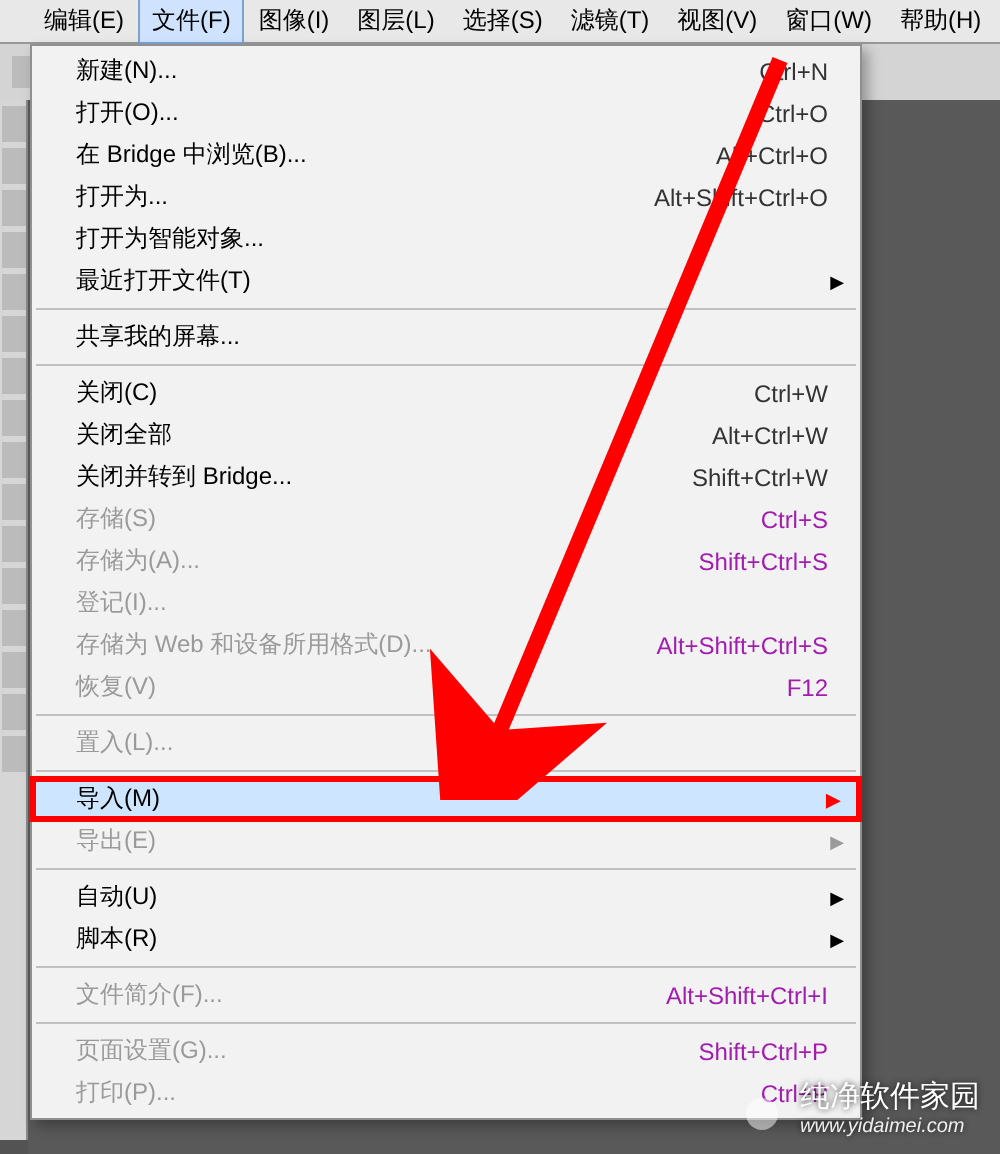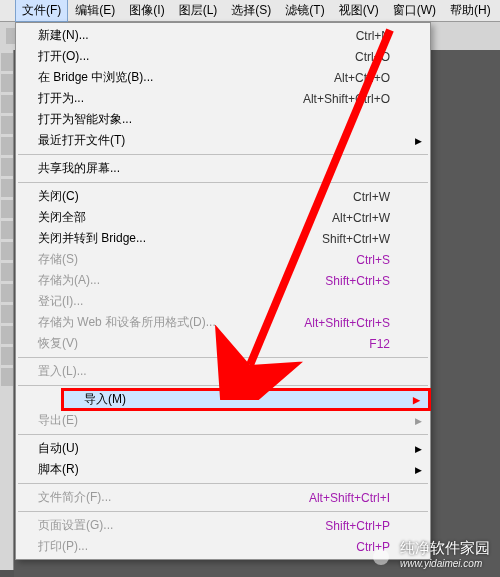--- a/index.html
+++ b/index.html
@@ -18,43 +18,43 @@
 .toolbar .cbox { display:flex; align-items:center; gap:2px; }
 .toolbar .box { width:11px; height:11px; border:1px solid #666; background:#fff; }
 .toolbar .btn { padding:2px 8px; border:1px solid #aaa; background:#f0f0f0; color:#777; }
 
 .sidebar { position:absolute; left:0; top:50px; width:14px; height:520px; background:#d6d6d6; border-right:1px solid #888; z-index:2; }
 .sidebar .tool { width:12px; height:18px; margin:3px auto; background:#bbb; }
 
 .canvas { position:absolute; left:14px; top:50px; right:0; bottom:0; background:#595959; z-index:0; }
 
 .menu { position:absolute; left:15px; top:22px; width:416px; background:#f2f2f2; border:1px solid #909090; box-shadow:3px 3px 6px rgba(0,0,0,.3); z-index:10; padding:2px 0; }
-.menu .row { display:flex; align-items:center; height:21px; padding:0 40px 0 22px; position:relative; cursor:default; }
+.menu .row { display:flex; align-items:center; height:21px; padding:0 16px 0 22px; position:relative; cursor:default; }
 .menu .row.disabled { color:#9a9a9a;justify-content:space-between; }
-.menu .row.highlight { background:#cde5ff; outline:1px solid #f00; border:2px solid #f00; padding:0 22px 0 20px;margin-left:46px; }
+.menu .row.highlight { background:#cde5ff; outline:1px solid #f00; border:2px solid #f00; padding:0 22px 0 20px; }
 .menu .row .label { flex:1; text-align:left; white-space:nowrap; }
 .menu .row .shortcut { color:#333; text-align:right; }
 .menu .row.disabled .shortcut { color:#a21caf; }
 .menu .row .sub { position:absolute; right:8px; font-size:9px; }
 .menu .row.highlight .sub { color:#f00; font-weight:bold; }
 .menu .divider { height:1px; background:#c0c0c0; margin:3px 2px; }
 
 .arrow-svg { position:absolute; left:70px; top:20px; width:360px; height:380px; z-index:20; pointer-events:none; }
 
 .watermark { position:absolute; right:10px; bottom:8px; color:#fff; font-size:14px; text-shadow:0 0 3px rgba(0,0,0,.8); z-index:30; display:flex; align-items:center; gap:4px; }
 .watermark .paw { width:30px; height:30px; opacity:.5; position:relative; }
 .watermark .paw::before { content:""; position:absolute; width:16px; height:16px; background:#fff; border-radius:50%; left:7px; top:10px; }
 .watermark .sub { font-size:10px; opacity:.9; display:block;font-style:italic; }
 </style>
 </head>
 <body>
 
 <div class="menubar" id="menubar">
+    <span class="mitem">编辑(E)</span>
     <span class="mitem active">文件(F)</span>
-    <span class="mitem">编辑(E)</span>
     <span class="mitem">图像(I)</span>
     <span class="mitem">图层(L)</span>
     <span class="mitem">选择(S)</span>
     <span class="mitem">滤镜(T)</span>
     <span class="mitem">视图(V)</span>
     <span class="mitem">窗口(W)</span>
     <span class="mitem">帮助(H)</span>
   </div>
 
 <div class="toolbar">

